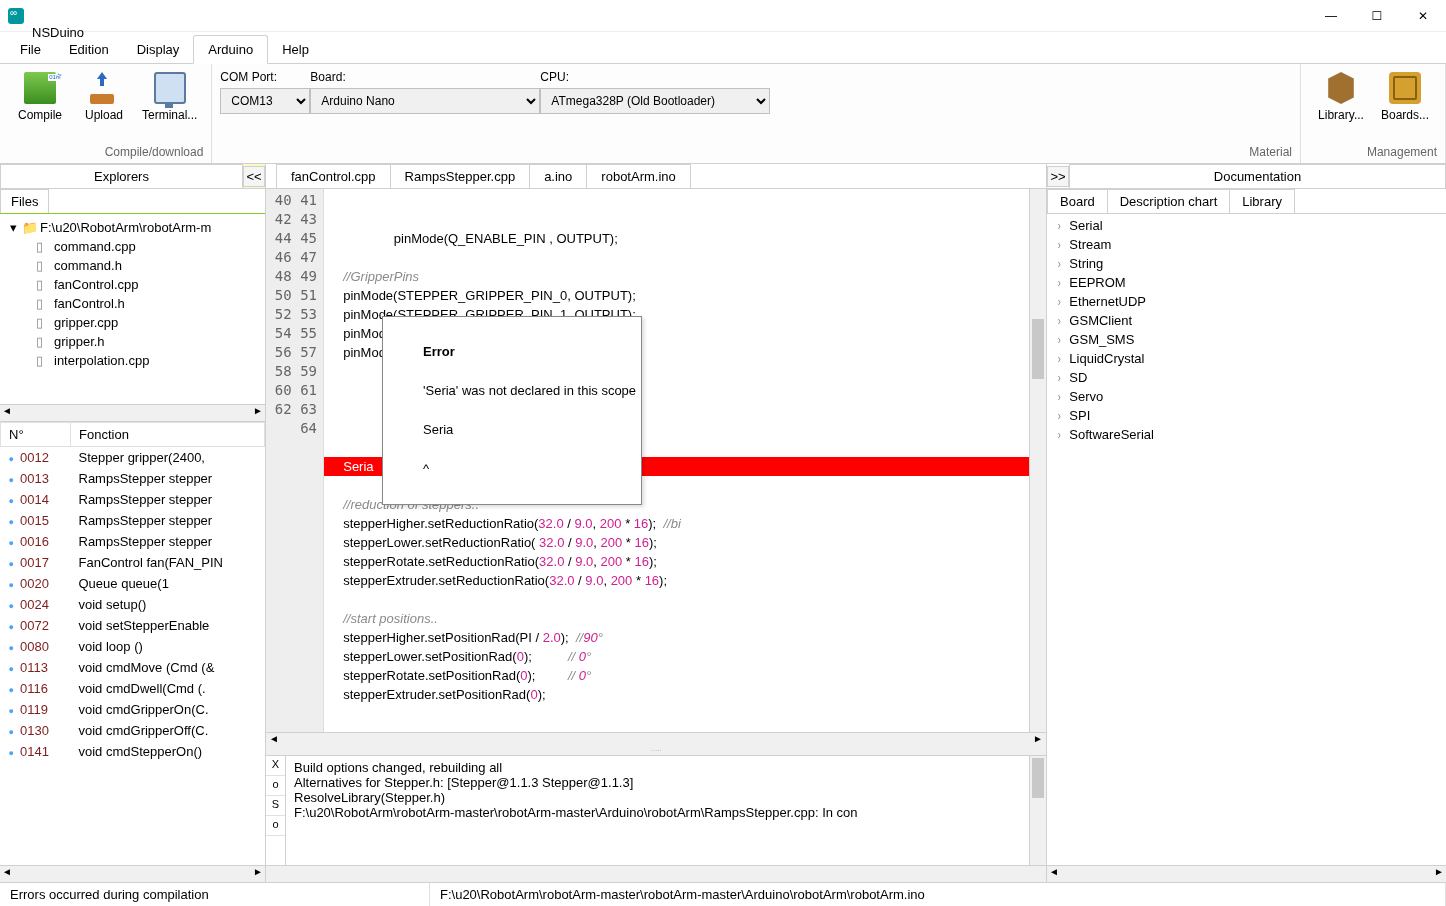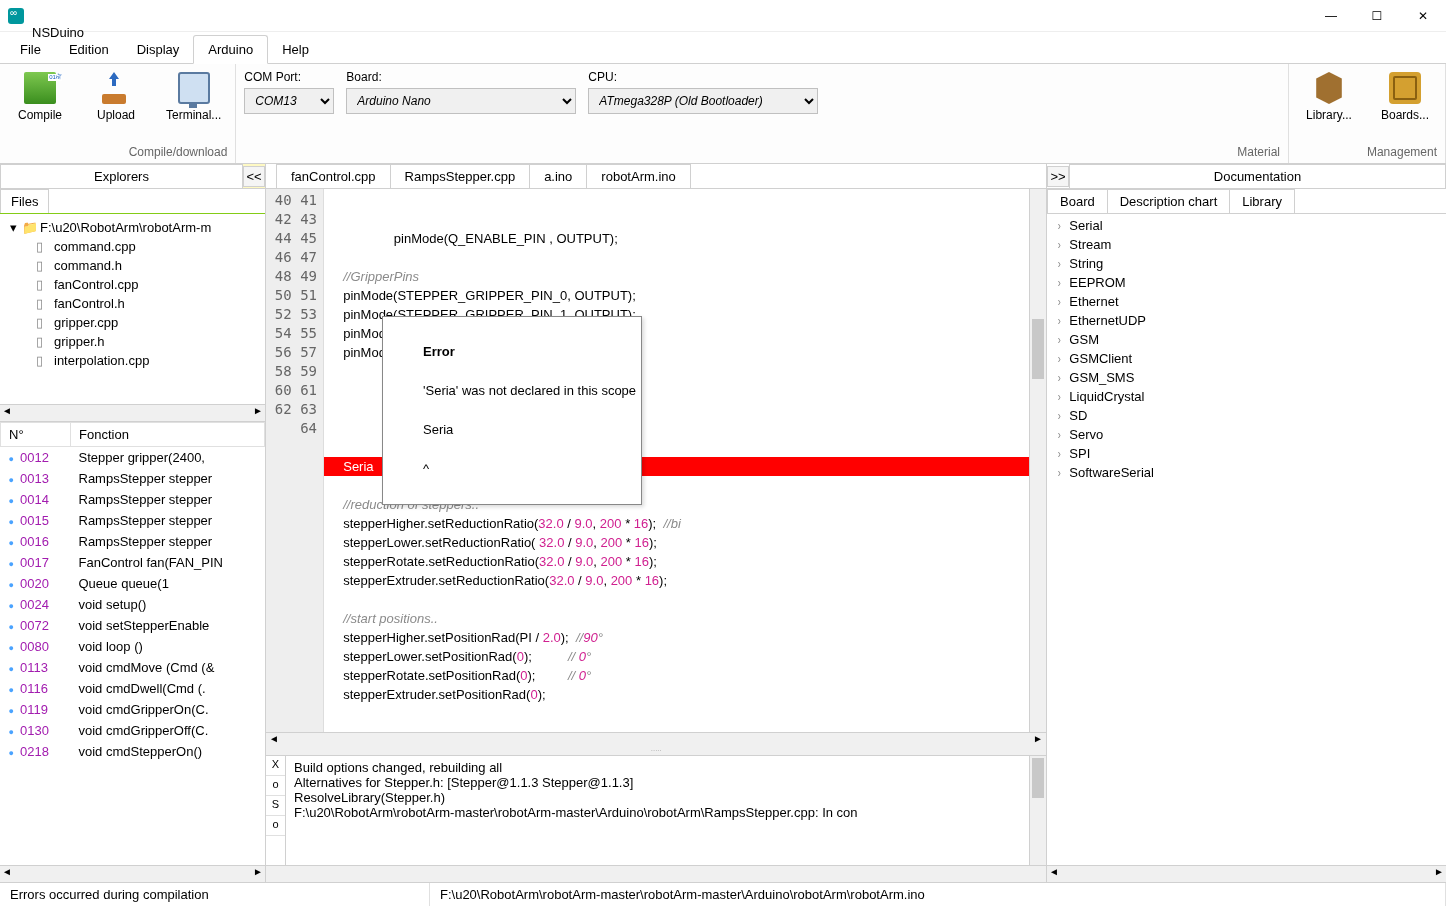--- a/index.html
+++ b/index.html
@@ -11,28 +11,28 @@
 .titlebar .title { font-size: 13px; margin-top: 33px; }
 .titlebar .win-controls { margin-left: auto; display: flex; }
 .titlebar .win-controls div { width: 46px; height: 32px; display: flex; align-items: center; justify-content: center; font-size: 12px; }
 
 .menubar { height: 32px; display: flex; align-items: flex-end; padding-left: 6px; border-bottom: 1px solid #d0d0d0; background: #fff; }
 .menubar .menu-item { padding: 6px 14px; cursor: pointer; }
 .menubar .menu-item.active { border: 1px solid #d0d0d0; border-bottom: 1px solid #fff; background: #fff; border-radius: 3px 3px 0 0; margin-bottom: -1px; }
 
 .ribbon { height: 100px; display: flex; background: #fdfdfd; border-bottom: 1px solid #d0d0d0; }
 .ribbon-group { border-right: 1px solid #e0e0e0; padding: 4px 8px 2px 8px; display: flex; flex-direction: column; }
-.ribbon-group .group-content { flex: 1; display: flex; align-items: flex-start; gap: 12px; }
+.ribbon-group .group-content { flex: 1; display: flex; align-items: flex-start; }
 .ribbon-group .group-label { text-align: right; font-size: 12px; color: #666; padding: 2px 0; }
 .ribbon-btn { display: flex; flex-direction: column; align-items: center; justify-content: flex-start; padding: 4px 6px; cursor: pointer; min-width: 64px; }
 .ribbon-btn .icon { width: 32px; height: 32px; margin-bottom: 4px; }
 .ribbon-btn .lbl { font-size: 12px; text-align: center; }
 .material-col { display: flex; flex-direction: column; gap: 4px; padding-top: 2px; }
 .material-col label { font-size: 12px; }
-.material-col select { height: 26px; font-size: 12px; background: #f0f0f0; border: 1px solid #c0c0c0; padding: 0 6px; font-style: italic; }
+.material-col select { height: 26px; font-size: 12px; background: #f0f0f0; border: 1px solid #c0c0c0; padding: 0 6px; }
 
 .main-area { display: flex; height: calc(100% - 32px - 32px - 100px - 24px); }
 
 .left-panel { width: 266px; border-right: 1px solid #d0d0d0; display: flex; flex-direction: column; }
 .panel-header { display: flex; align-items: center; border-bottom: 1px solid #d0d0d0; background: #fef9c3; }
 .panel-header .tab { flex: 1; text-align: center; padding: 4px 0; border: 1px solid #d0d0d0; border-bottom: none; background: #fff; }
 .collapse-btn { width: 22px; text-align: center; border: 1px solid #d0d0d0; padding: 2px 0; cursor: pointer; background:#f5f5f5; }
 .files-tab { display:flex; border-bottom: 1px solid #84cc16; }
 .files-tab .tab { padding: 4px 10px; border: 1px solid #d0d0d0; border-bottom: none; background: #fff; }
 .tree { flex: 0 0 auto; overflow: auto; padding: 4px; height: 190px; }
@@ -41,21 +41,21 @@
 .tree-row .ficon { display:inline-block; width:14px; margin-right:4px; color:#888; }
 .tree-children { padding-left: 26px; }
 .hscroll { height:17px; background:#f0f0f0; border-top:1px solid #d0d0d0; position:relative; }
 .hscroll::before{content:"◄"; position:absolute; left:2px; top:0; font-size:10px;}
 .hscroll::after{content:"►"; position:absolute; right:2px; top:0; font-size:10px;}
 
 .func-table { flex: 1; overflow: auto; border-top: 1px solid #d0d0d0; }
 .func-table table { width: 100%; border-collapse: collapse; }
 .func-table th { text-align: left; padding: 4px 8px; border: 1px solid #e0e0e0; font-weight: normal; background:#fff;}
 .func-table td { padding: 3px 8px; white-space: nowrap; }
-.func-table td.n { color:#a21caf; }
+.func-table td.n { color:#7f1d1d; }
 .func-table td.n::before { content:"●"; color:#4aa3ff; font-size:9px; margin-right:6px; }
 
 .center-panel { flex: 1; display: flex; flex-direction: column; min-width: 0; }
 .editor-tabs { display: flex; border-bottom: 1px solid #d0d0d0; padding-left: 10px; background:#fff; }
 .editor-tabs .tab { padding: 4px 14px; border: 1px solid #d0d0d0; border-bottom: none; margin-right: -1px; cursor: pointer; background:#fff;}
 .editor-tabs .tab.active { background: #fff; font-weight: normal; }
 .editor-body { flex: 1; display: flex; overflow: hidden; position: relative; min-height:0;}
 .gutter { width: 58px; background: #eeeeee; text-align: right; padding: 2px 6px 2px 0; font-family: "Consolas", monospace; font-size: 14px; color: #666; line-height: 19px; border-right: 1px solid #ddd;}
 .code { flex: 1; font-family: "Consolas", monospace; font-size: 14px; line-height: 19px; padding: 2px 0 2px 12px; white-space: pre; overflow: hidden; position:relative; }
 .code .cm { color: #8a8a8a; font-style: italic; }
@@ -263,21 +263,21 @@
             </tr>
             <tr>
               <td class="n">0119</td>
               <td>void cmdGripperOn(C.</td>
             </tr>
             <tr>
               <td class="n">0130</td>
               <td>void cmdGripperOff(C.</td>
             </tr>
             <tr>
-              <td class="n">0218</td>
+              <td class="n">0141</td>
               <td>void cmdStepperOn()</td>
             </tr>
           </tbody>
       </table>
     </div>
     <div class="hscroll"></div>
   </div>
 
   <div class="center-panel">
     <div class="editor-tabs">
@@ -382,23 +382,21 @@
     <div class="doc-tabs">
       <div class="tab">Board</div>
       <div class="tab">Description chart</div>
       <div class="tab active">Library</div>
     </div>
     <div class="lib-list" id="lib-list">
         <div class="lib-item">Serial</div>
         <div class="lib-item">Stream</div>
         <div class="lib-item">String</div>
         <div class="lib-item">EEPROM</div>
-        <div class="lib-item">Ethernet</div>
         <div class="lib-item">EthernetUDP</div>
-        <div class="lib-item">GSM</div>
         <div class="lib-item">GSMClient</div>
         <div class="lib-item">GSM_SMS</div>
         <div class="lib-item">LiquidCrystal</div>
         <div class="lib-item">SD</div>
         <div class="lib-item">Servo</div>
         <div class="lib-item">SPI</div>
         <div class="lib-item">SoftwareSerial</div>
       </div>
     <div class="hscroll"></div>
   </div>

